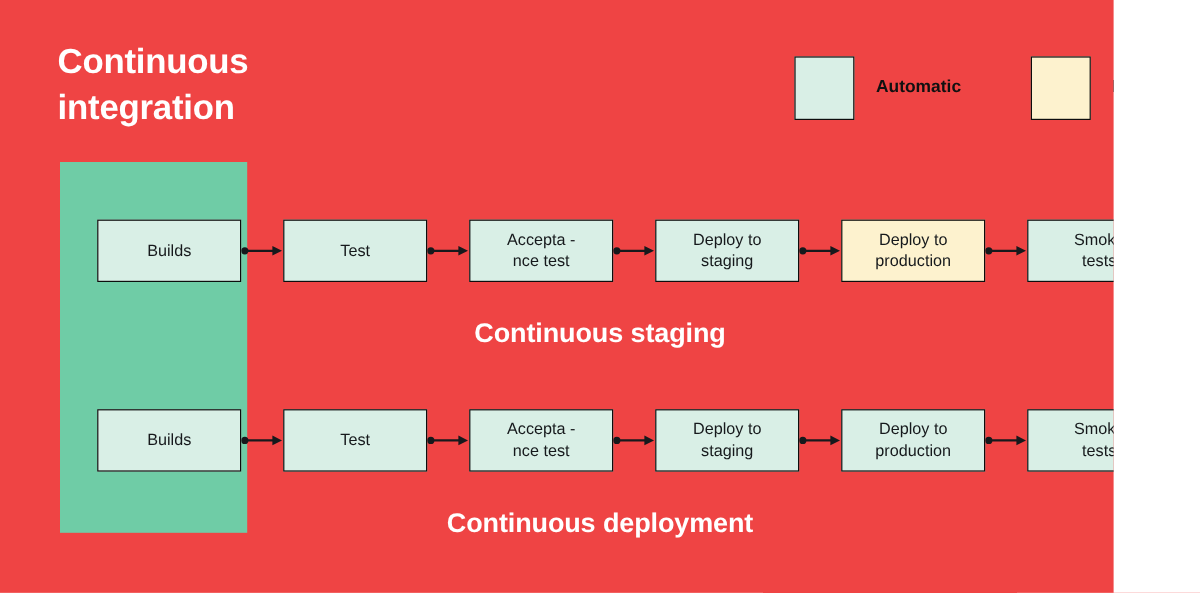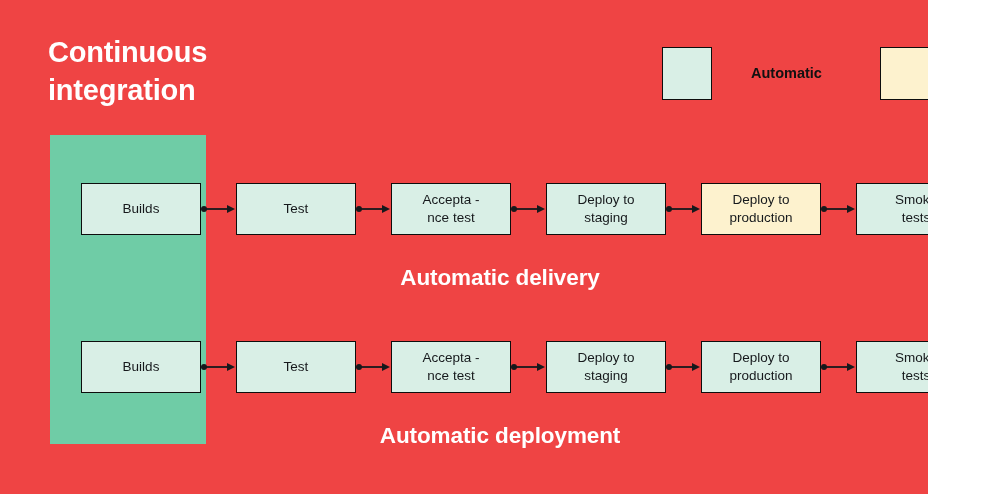--- a/index.html
+++ b/index.html
@@ -50,21 +50,20 @@
     position: absolute;
     left: 662px;
     top: 46px;
     height: 54px;
     display: flex;
     align-items: center;
   }
   .legend-item {
     display: flex;
     align-items: center;
-    gap: 21px;
   }
   .legend-item + .legend-item {
     margin-left: 58px;
   }
   .legend-swatch {
     width: 50px;
     height: 53px;
     border: 1.6px solid #0D0D0D;
     box-sizing: border-box;
   }
@@ -190,21 +189,21 @@
       <div class="connector" style="left: 808px;">
         <svg width="35" height="12" viewBox="0 0 35 12">
           <circle cx="3" cy="6" r="3" fill="#16191C"></circle>
           <line x1="3" y1="6" x2="28" y2="6" stroke="#16191C" stroke-width="1.8"></line>
           <polygon points="26,2 34,6 26,10" fill="#16191C"></polygon>
         </svg>
       </div>
       <div class="node fill-auto" style="left: 843px;">Smoke
 tests</div>
     </div>
-  <div class="row-caption cap-delivery">Automatic delivery</div>
+  <div class="row-caption cap-delivery">Continuous staging</div>
 
   <div class="pipeline row-bottom">
       <div class="node fill-auto" style="left: 68px;">Builds</div>
       <div class="connector" style="left: 188px;">
         <svg width="35" height="12" viewBox="0 0 35 12">
           <circle cx="3" cy="6" r="3" fill="#16191C"></circle>
           <line x1="3" y1="6" x2="28" y2="6" stroke="#16191C" stroke-width="1.8"></line>
           <polygon points="26,2 34,6 26,10" fill="#16191C"></polygon>
         </svg>
       </div>
@@ -239,15 +238,15 @@
       <div class="connector" style="left: 808px;">
         <svg width="35" height="12" viewBox="0 0 35 12">
           <circle cx="3" cy="6" r="3" fill="#16191C"></circle>
           <line x1="3" y1="6" x2="28" y2="6" stroke="#16191C" stroke-width="1.8"></line>
           <polygon points="26,2 34,6 26,10" fill="#16191C"></polygon>
         </svg>
       </div>
       <div class="node fill-auto" style="left: 843px;">Smoke
 tests</div>
     </div>
-  <div class="row-caption cap-deployment">Automatic deployment</div>
+  <div class="row-caption cap-deployment">Continuous deployment</div>
 
 </div>
 
 </body></html>

